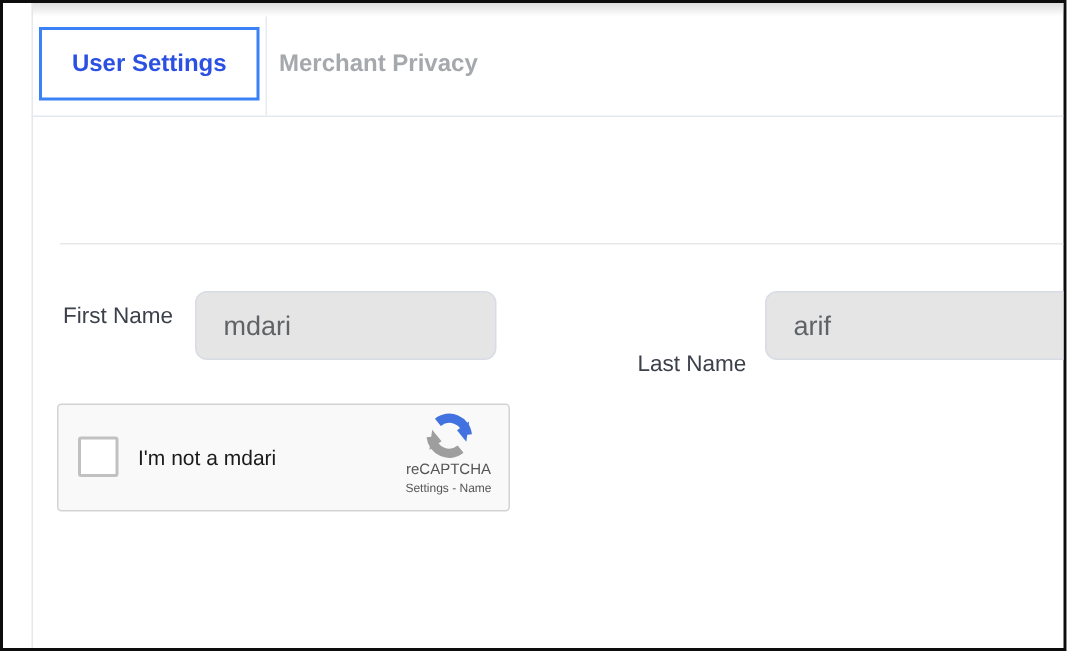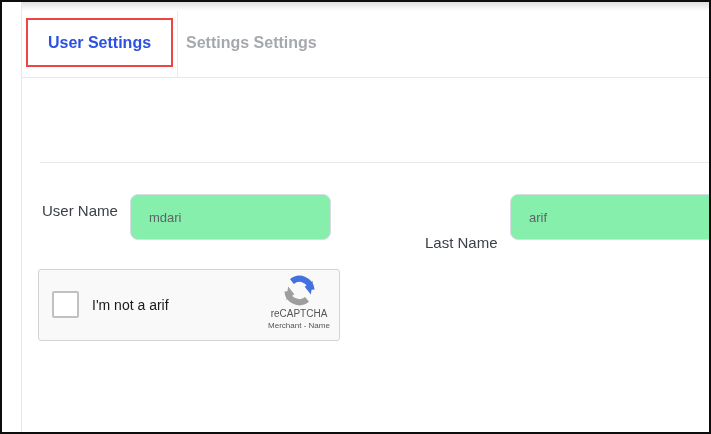--- a/index.html
+++ b/index.html
@@ -37,21 +37,21 @@
   }
   .tab-separator {
     position: absolute;
     left: 175px; top: 9px; height: 66px; width: 1px;
     background: #e7eaef;
   }
   .tab-active {
     position: absolute;
     left: 24px; top: 16px;
     width: 147px; height: 49px;
-    border: 2px solid #ef4444;
+    border: 2px solid #3b82f6;
     background: #ffffff;
     display: flex; align-items: center; justify-content: center;
     font-size: 16px; font-weight: 600;
     color: #2b50e2;
     cursor: pointer;
   }
   .tab-inactive {
     position: absolute;
     left: 184px; top: 16px; height: 49px;
     display: flex; align-items: center;
@@ -81,24 +81,24 @@
     color: #3c404b;
   }
   .label-first { left: 40px; }
   .label-last  { left: 423px; margin-top: 32px; }
 
   .text-input {
     position: absolute;
     top: 192px; height: 46px;
     border: 1px solid #d8dce4;
     border-radius: 8px;
-    background: #86efac;
+    background: #e5e5e5;
     padding: 0 0 0 18px;
     font-family: "Liberation Sans", "DejaVu Sans", sans-serif;
-    font-size: 13px;
+    font-size: 18px;
     color: #5f6368;
     outline: none;
   }
   .input-first { left: 128px; width: 201px; }
   .input-last  { left: 508px; width: 220px; } 
 
   
   .recaptcha {
     position: absolute;
     left: 36px; top: 267px;
@@ -166,47 +166,47 @@
 <div class="page">
 
   <div class="top-shade"></div>
   <div class="sidebar-line"></div>
 
   <div class="tab-separator"></div>
   <div class="tab-active">
     <span>User Settings</span>
   </div>
   <div class="tab-inactive">
-    <span>Settings Settings</span>
+    <span>Merchant Privacy</span>
   </div>
   <div class="tabs-divider"></div>
 
   <div class="section-divider"></div>
 
-  <label class="field-label label-first">User Name</label>
+  <label class="field-label label-first">First Name</label>
   <input class="text-input input-first" type="text" value="mdari" style="">
 
   <label class="field-label label-last">Last Name</label>
   <input class="text-input input-last" type="text" value="arif" style="">
 
   <div class="recaptcha">
     <div class="recaptcha-checkbox"></div>
-    <div class="recaptcha-label">I'm not a arif</div>
+    <div class="recaptcha-label">I'm not a mdari</div>
     <div class="recaptcha-brand">
       <span>
         <svg width="33" height="33" viewBox="0 0 48 48">
           <path d="M13 11 A17.5 17.5 0 0 1 41.5 23" fill="none" stroke="#4172e0" stroke-width="9"></path>
           <polygon points="41.5,10 41.5,30 31,20" fill="#4172e0" transform="rotate(8 41.5 23)"></polygon>
           <path d="M35 37 A17.5 17.5 0 0 1 6.5 25" fill="none" stroke="#9e9e9e" stroke-width="9"></path>
           <polygon points="6.5,38 6.5,18 17,28" fill="#9e9e9e" transform="rotate(8 6.5 25)"></polygon>
         </svg>
       </span>
       <div class="recaptcha-name">reCAPTCHA</div>
       <div class="recaptcha-links">
-        <a>Merchant</a>
+        <a>Settings</a>
         <span>-</span>
         <a>Name</a>
       </div>
     </div>
   </div>
 
 
 </div>
 
 </body></html>

